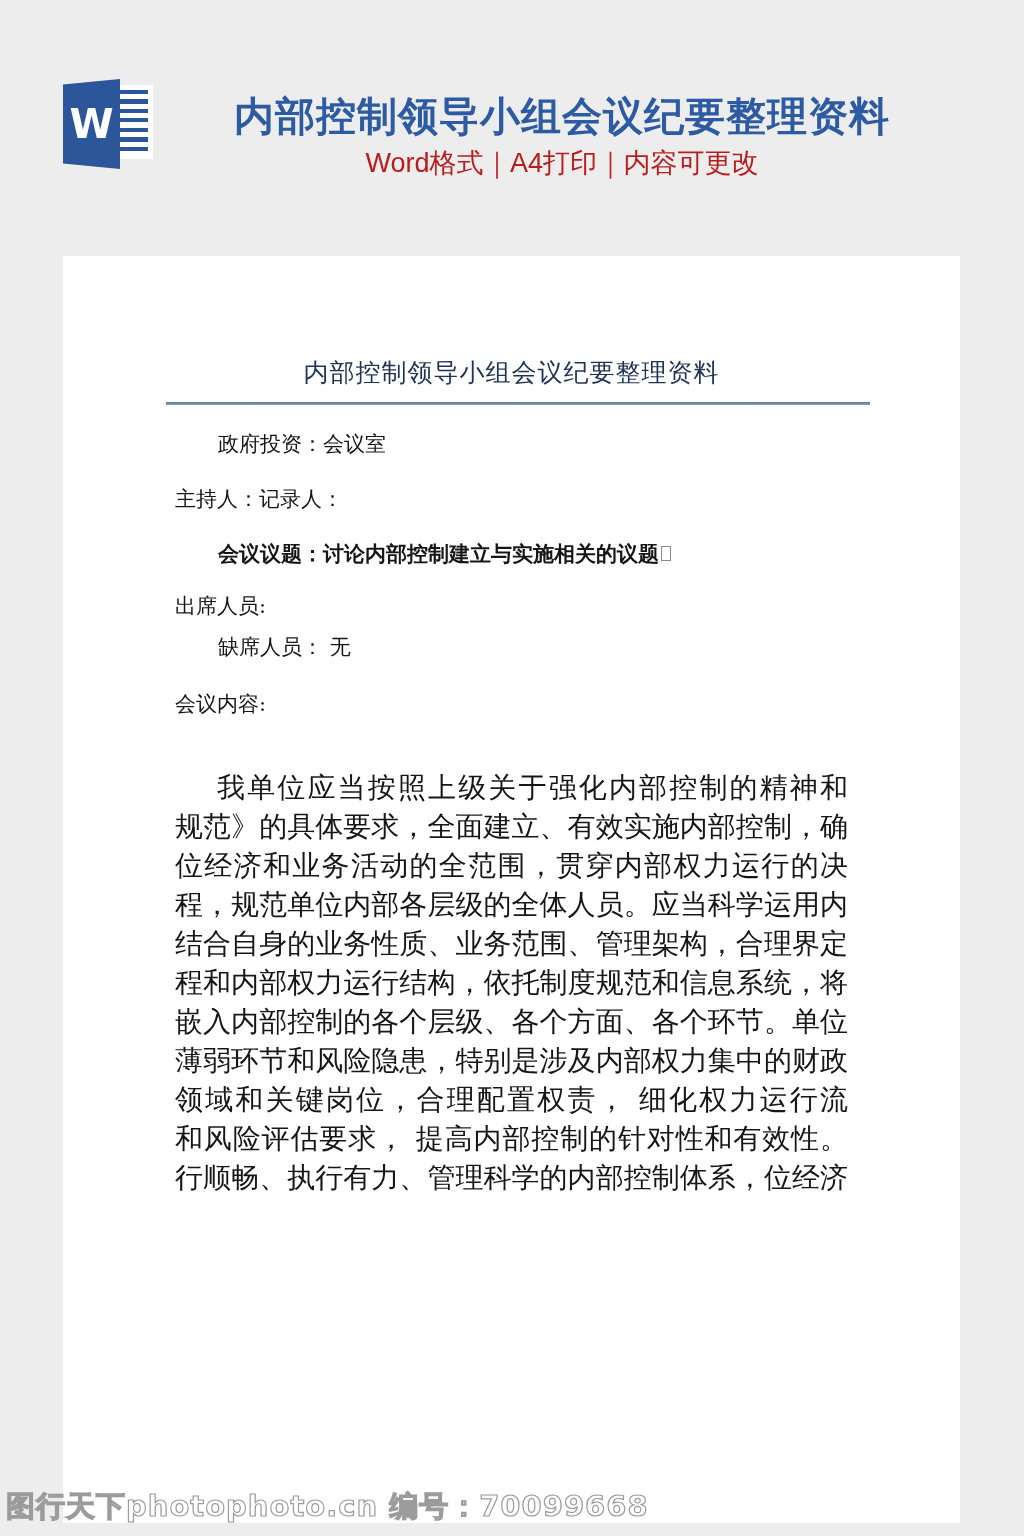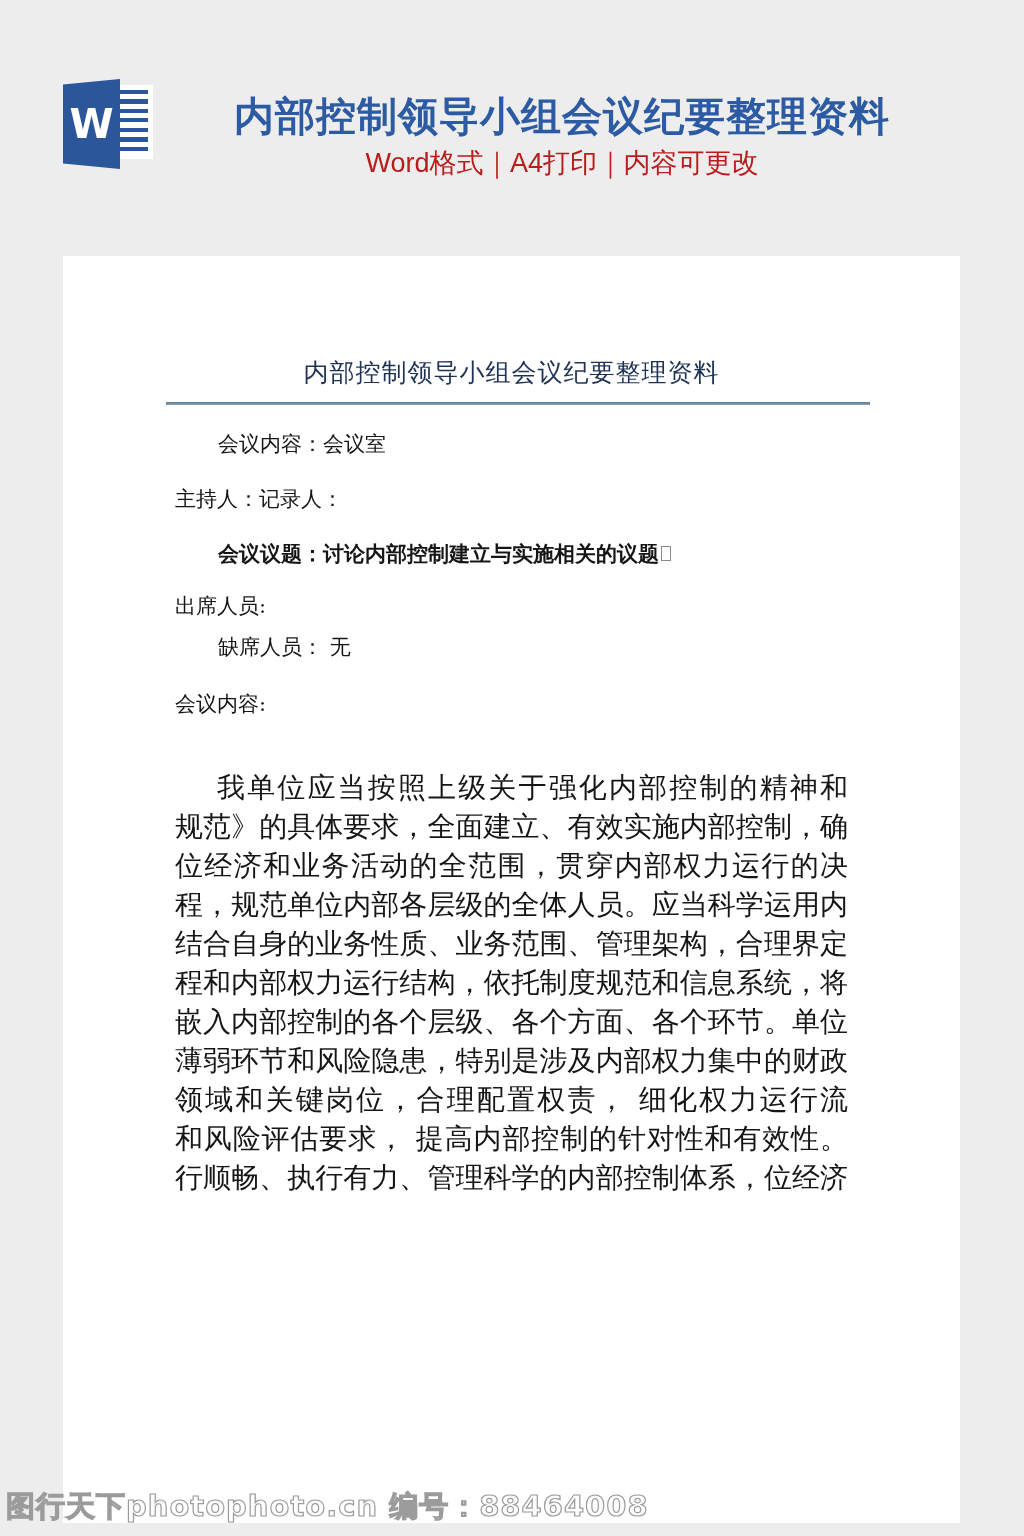--- a/index.html
+++ b/index.html
@@ -140,21 +140,21 @@
       <div class="header-title">内部控制领导小组会议纪要整理资料</div>
       <div class="header-subtitle">Word格式｜A4打印｜内容可更改</div>
     </div>
   </div>
 
   <div class="doc-card">
     <h1 class="doc-title">内部控制领导小组会议纪要整理资料</h1>
     <div class="doc-title-divider"></div>
 
     <div class="doc-meta">
-      <div class="meta-line indent mb-b">会议内容：会议室</div>
+      <div class="meta-line indent mb-b">政府投资：会议室</div>
       <div class="meta-line mb-b">主持人：记录人：</div>
       <div class="meta-line indent mb-c"><span>会议议题：讨论内部控制建立与实施相关的议题</span><span class="glyph-box"></span></div>
       <div class="meta-line mb-d">出席人员:</div>
       <div class="meta-line indent mb-a">缺席人员： 无</div>
       <div class="meta-line">会议内容:</div>
     </div>
 
     <div class="doc-body">
       <div class="body-line first-line">我单位应当按照上级关于强化内部控制的精神和《行政事业单位内控</div>
       <div class="body-line">规范》的具体要求，全面建立、有效实施内部控制，确保内部控制覆盖单</div>
@@ -163,15 +163,15 @@
       <div class="body-line">结合自身的业务性质、业务范围、管理架构，合理界定岗位职责、业务流</div>
       <div class="body-line">程和内部权力运行结构，依托制度规范和信息系统，将制约内部权力运行</div>
       <div class="body-line">嵌入内部控制的各个层级、各个方面、各个环节。单位应当针对内部管理</div>
       <div class="body-line">薄弱环节和风险隐患，特别是涉及内部权力集中的财政资金分配使用、 国</div>
       <div class="body-line">领域和关键岗位，合理配置权责， 细化权力运行流程， 明确关键控制节点</div>
       <div class="body-line">和风险评估要求， 提高内部控制的针对性和有效性。 到 20XX 年， 基本建</div>
       <div class="body-line">行顺畅、执行有力、管理科学的内部控制体系，位经济和业务活动的全范围</div>
     </div>
   </div>
 
-  <div class="watermark">图行天下photophoto.cn 编号：88464008</div>
+  <div class="watermark">图行天下photophoto.cn 编号：70099668</div>
 
 </div>
 
 </body></html>

